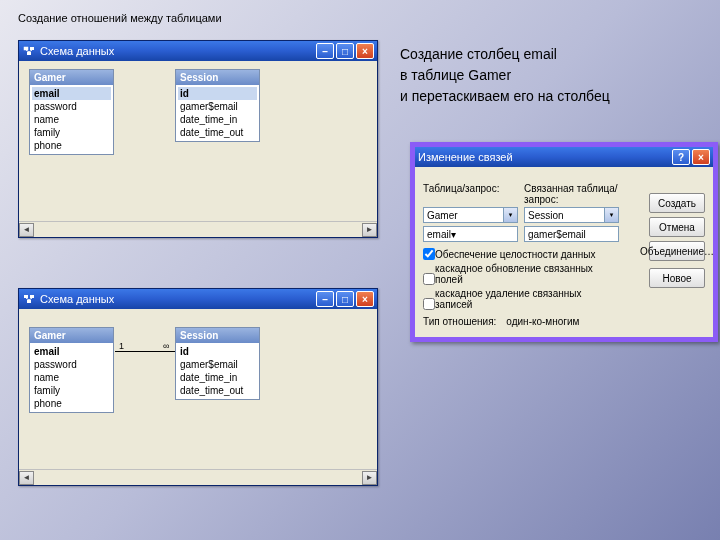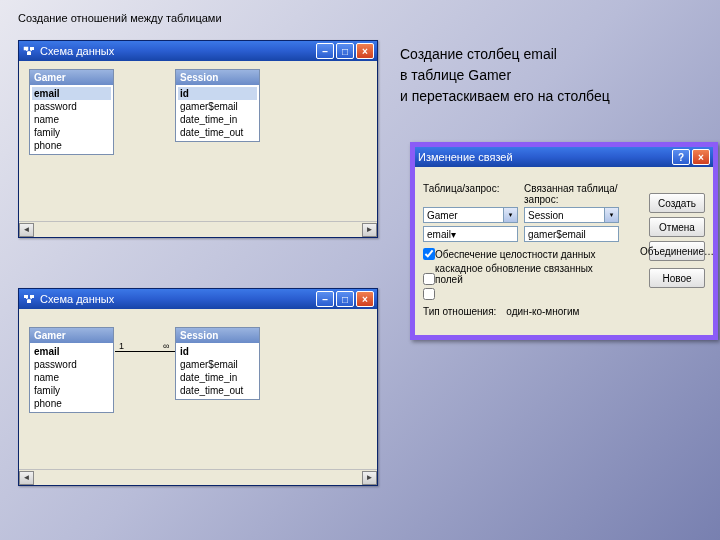--- a/index.html
+++ b/index.html
@@ -189,20 +189,21 @@
       <label>
           <input type="checkbox" checked="" style="">
           <span>Обеспечение целостности данных</span>
         </label>
       <label>
           <input type="checkbox" style="">
           <span>каскадное обновление связанных полей</span>
         </label>
       <label>
           <input type="checkbox" style="">
+          <span>каскадное удаление связанных записей</span>
         </label>
     </div>
     <div class="dlg-type-row">
       <span>Тип отношения:</span>
       <span>один-ко-многим</span>
     </div>
     <div class="dlg-buttons">
       <div class="dlg-btn">Создать</div>
       <div class="dlg-btn">Отмена</div>
       <div class="dlg-btn">Объединение…</div>

